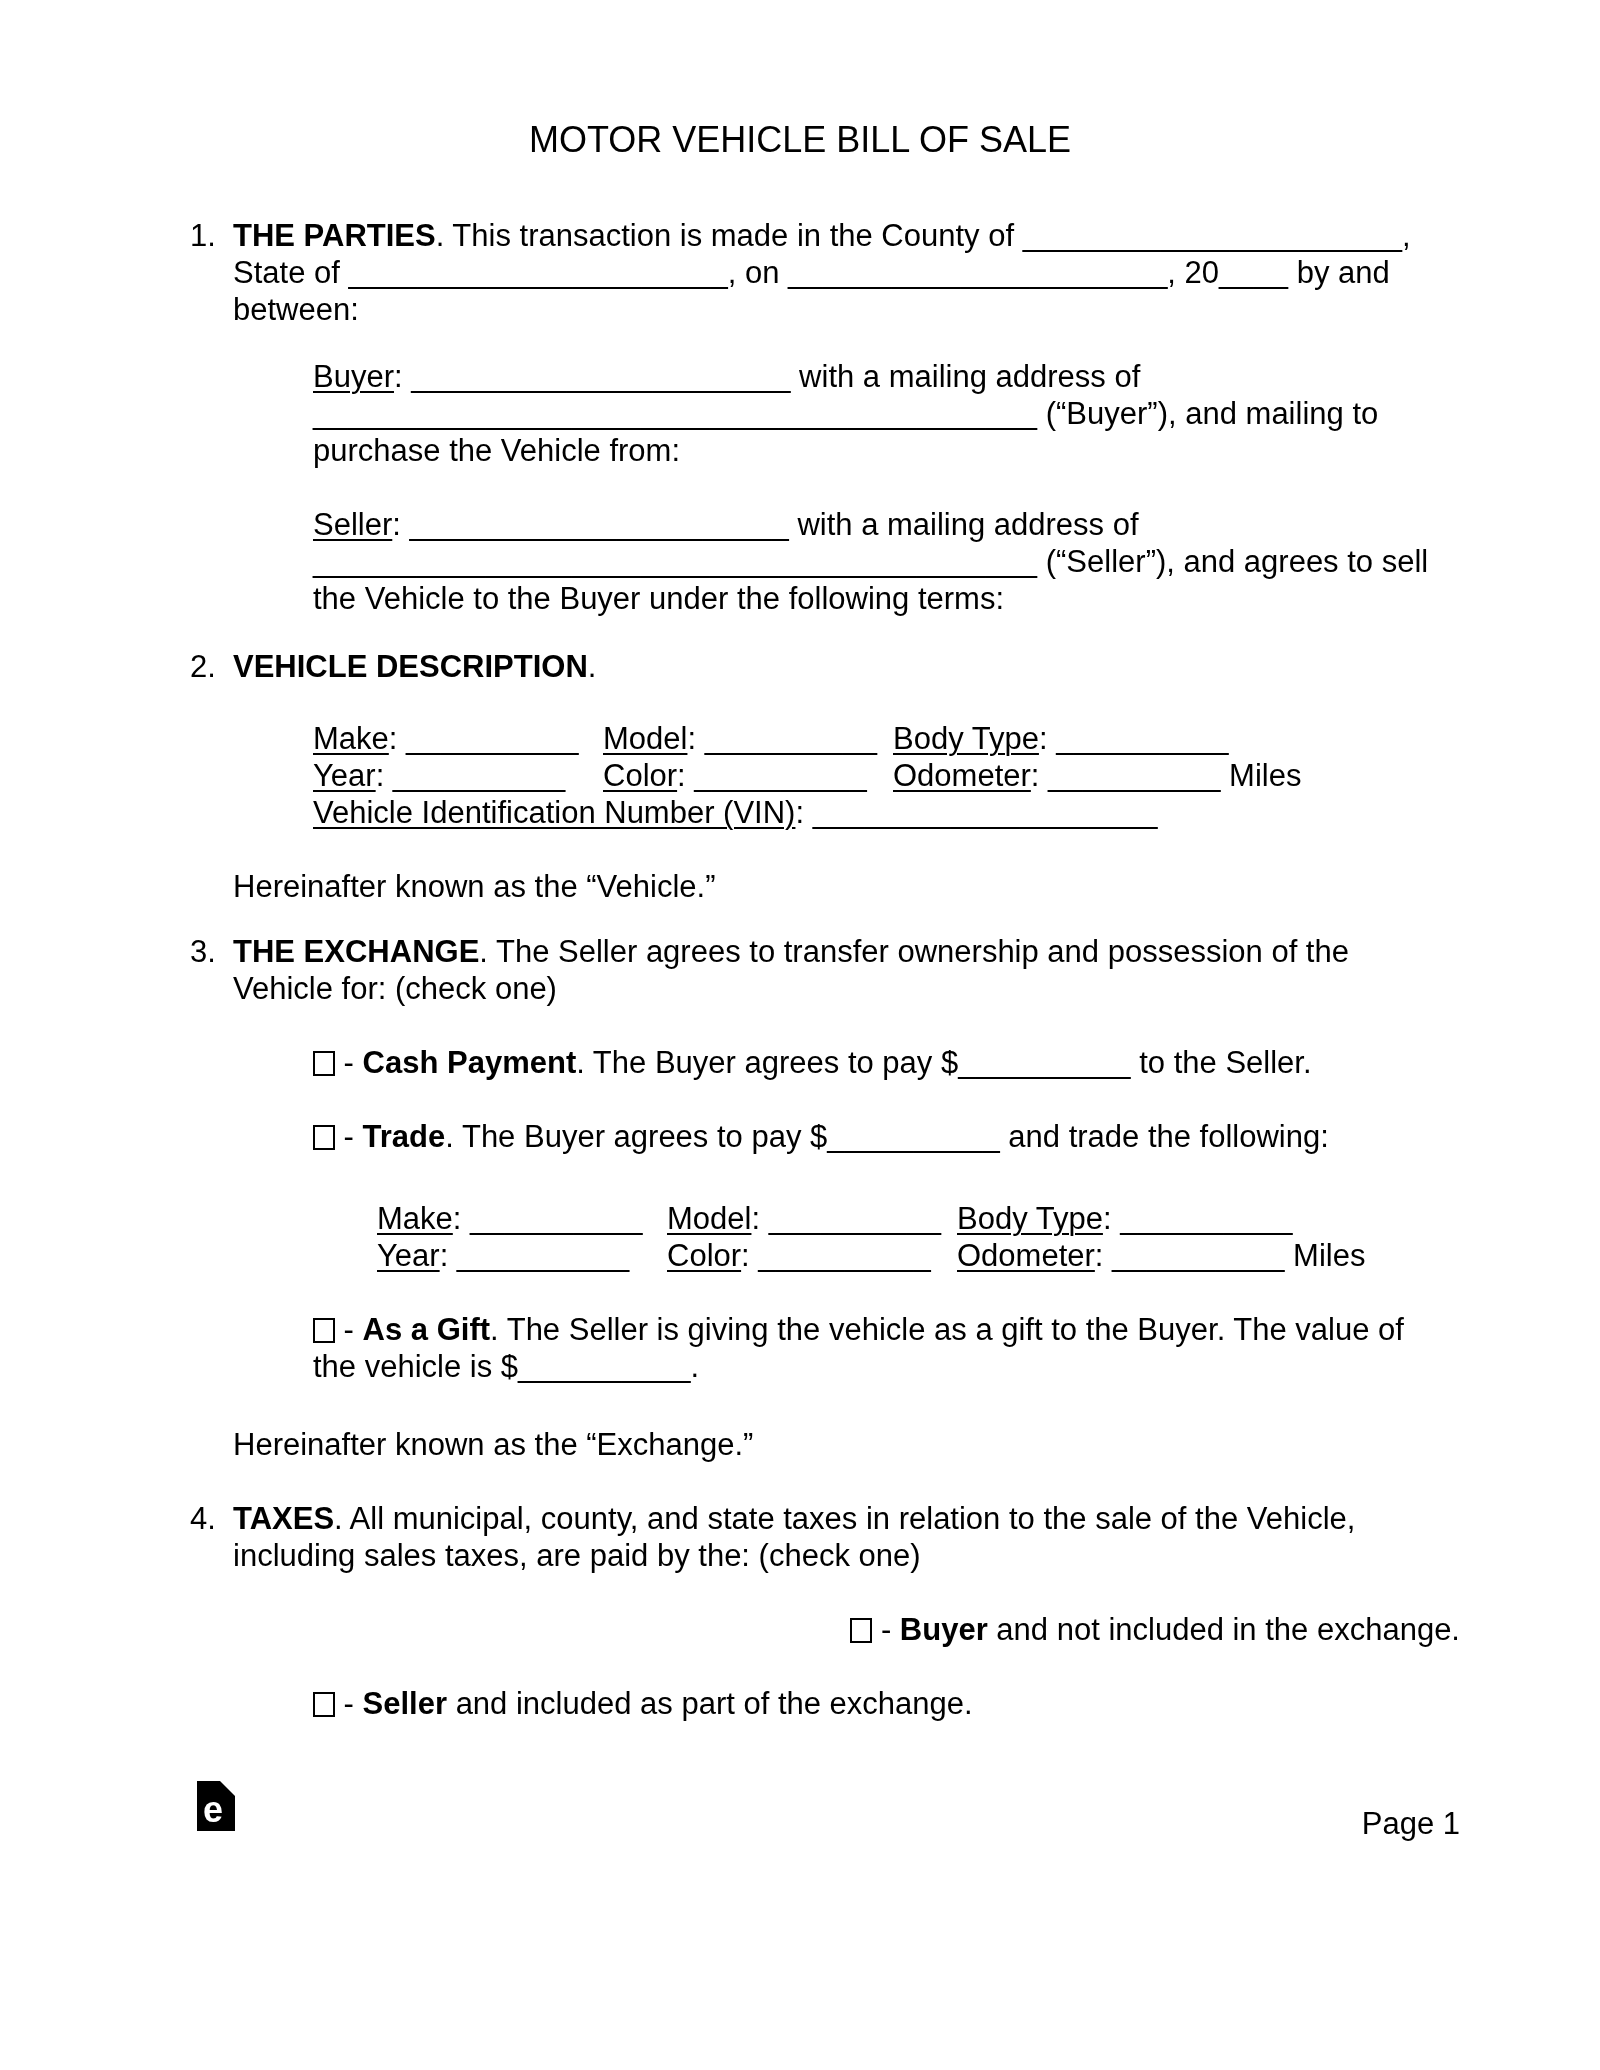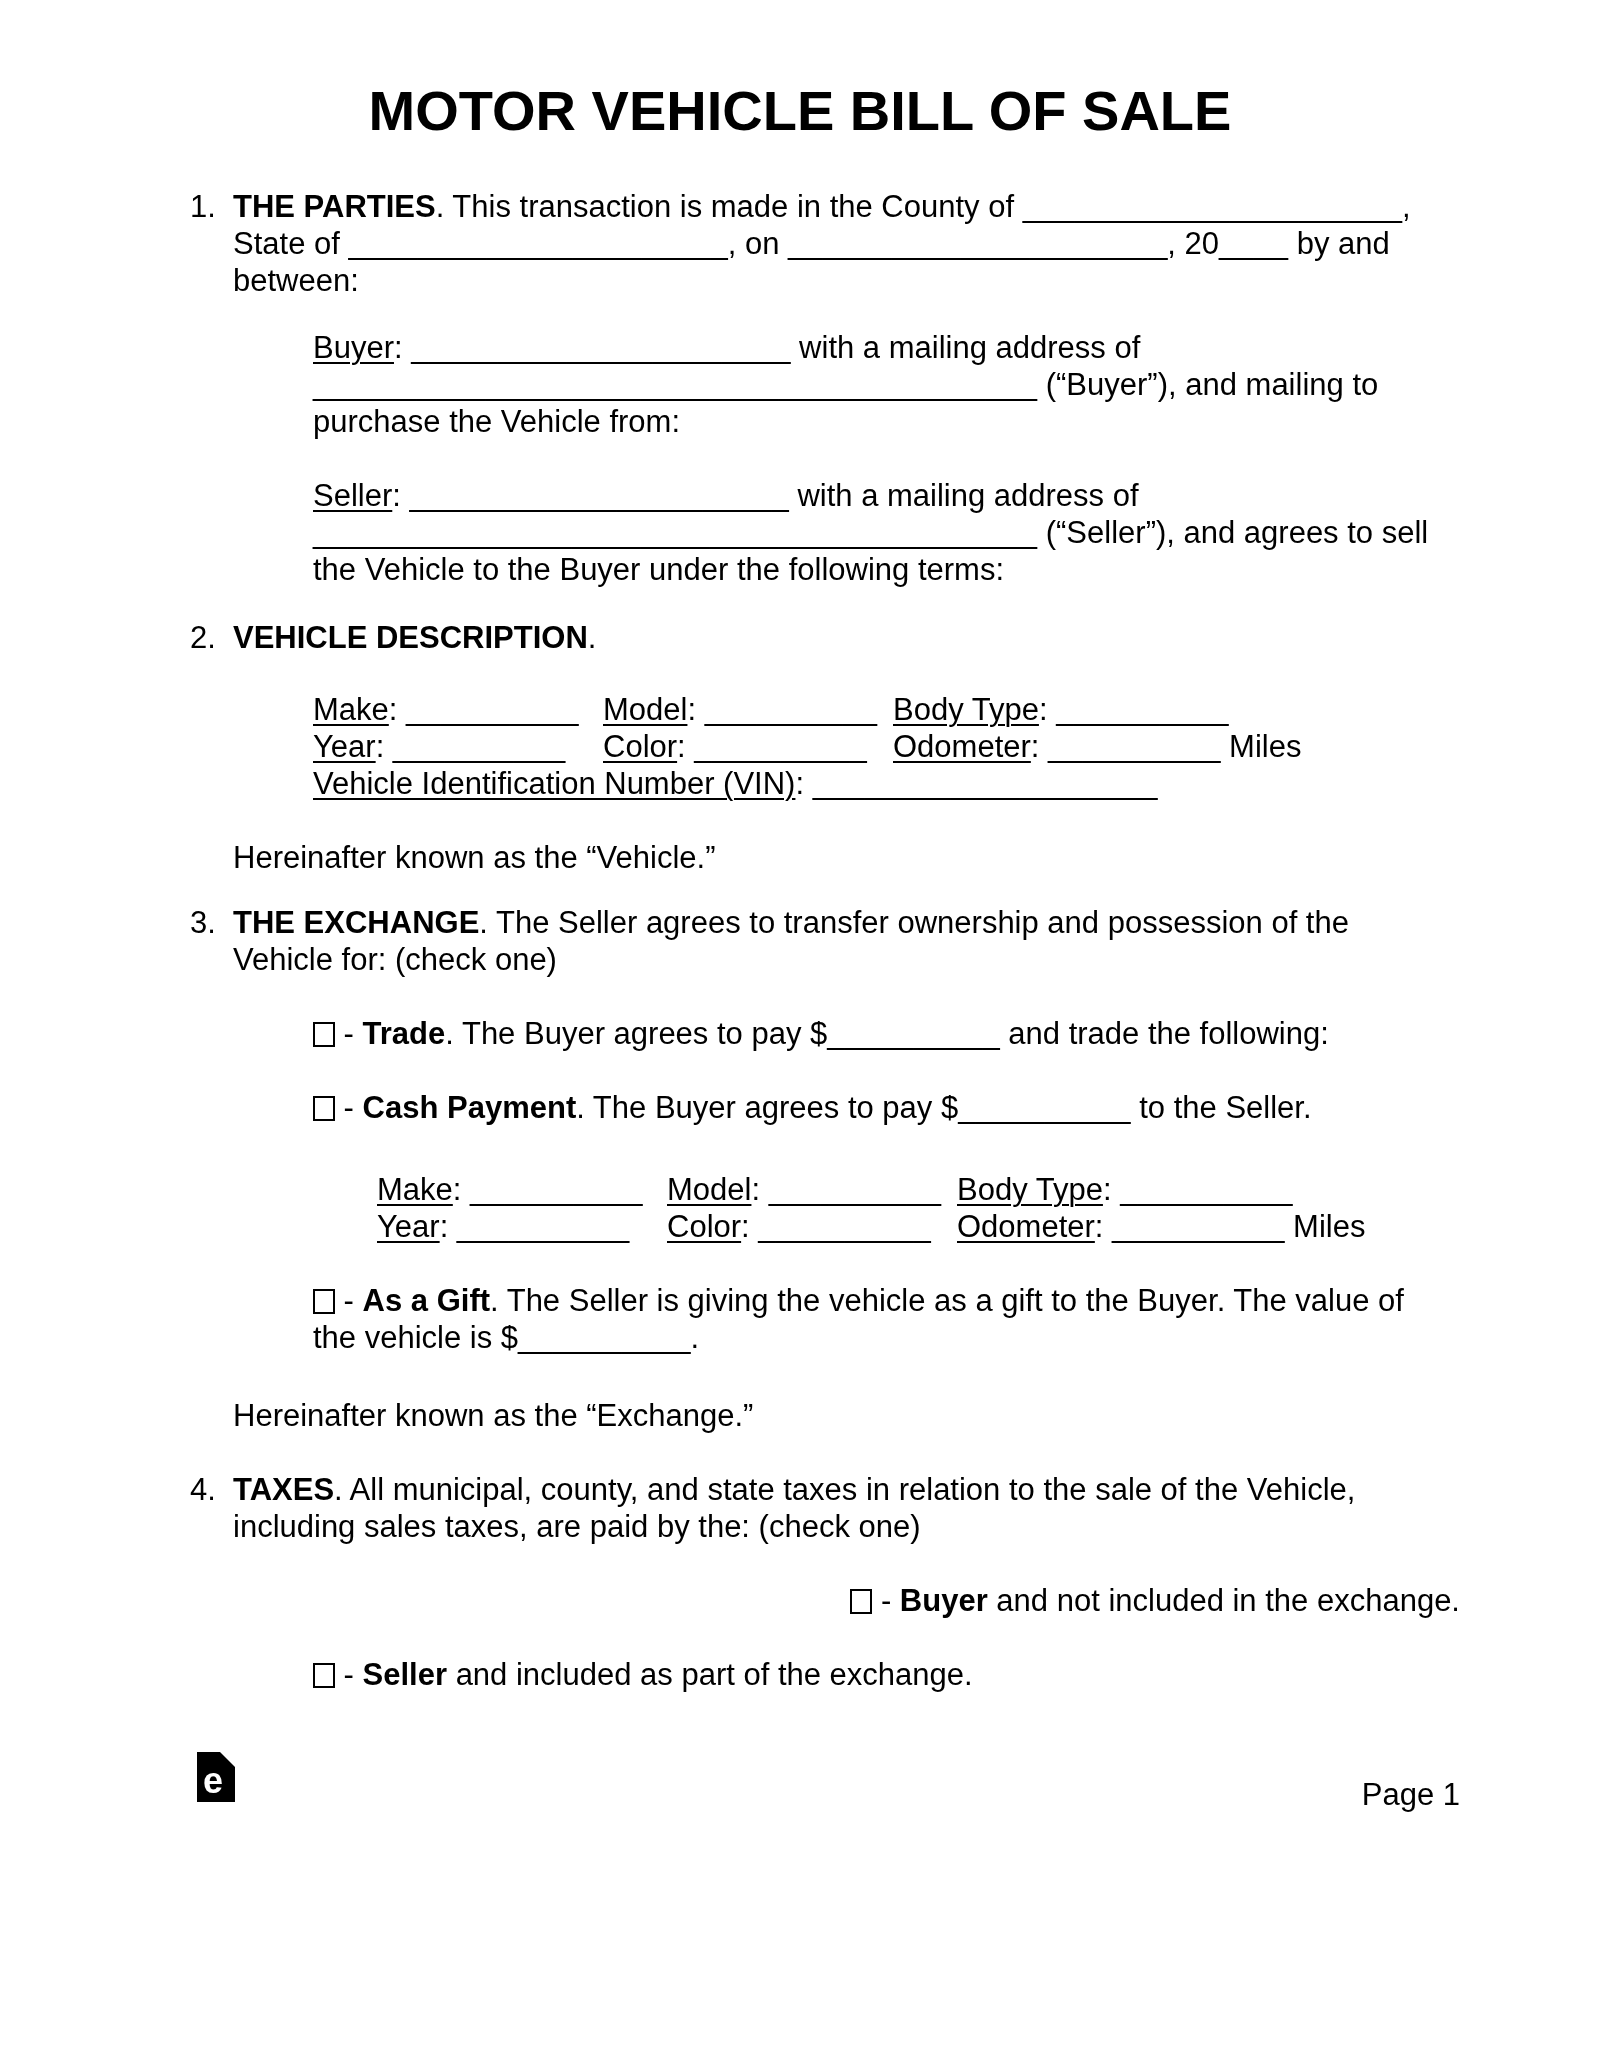--- a/index.html
+++ b/index.html
@@ -7,23 +7,23 @@
   .page {
     position:relative;
     width:1600px; height:2070px;
     background:#ffffff; color:#000000;
     font-family:"Liberation Sans", sans-serif;
     font-size:31px; line-height:37px;
     overflow:hidden;
   }
   .content { padding:0 140px 0 190px; }
   .title {
-    margin-top:83px; margin-left:-50px;
+    margin-top:112px; margin-left:-50px;
     text-align:center;
-    font-size:56px; line-height:56px; font-weight:bold;
+    font-size:36px; line-height:56px; font-weight:normal;
     white-space:pre;
   }
   .sec { position:relative; padding-left:43px; }
   .num { position:absolute; left:0; top:0; }
   .line { white-space:pre; }
   b { font-weight:bold; }
   .u { text-decoration:underline; text-decoration-thickness:2px; text-underline-offset:4px; }
   .indent1 { margin-left:80px; }
   .indent2 { margin-left:144px; }
   .vrow { display:flex; }
@@ -119,26 +119,26 @@
       </div>
 
       <div class="line mt-here1">Hereinafter known as the “Vehicle.”</div>
     </section>
 
     <section class="sec mt-sec3">
       <span class="num">3.</span>
       <div class="line"><b>THE EXCHANGE</b><span>. The Seller agrees to transfer ownership and possession of the</span></div>
       <div class="line">Vehicle for: (check one)</div>
 
+      <div class="indent1 mt-cash">
+        <div class="line"><span class="cb"></span><span> - </span><b>Cash Payment</b><span>. The Buyer agrees to pay $__________ to the Seller.</span></div>
+      </div>
+
       <div class="indent1 mt-trade">
         <div class="line"><span class="cb"></span><span> - </span><b>Trade</b><span>. The Buyer agrees to pay $__________ and trade the following:</span></div>
-      </div>
-
-      <div class="indent1 mt-cash">
-        <div class="line"><span class="cb"></span><span> - </span><b>Cash Payment</b><span>. The Buyer agrees to pay $__________ to the Seller.</span></div>
       </div>
 
       <div class="indent2 mt-ttable">
         <div class="vrow">
           <span class="vc1"><span class="u">Make</span><span>: __________</span></span>
           <span class="vc2"><span class="u">Model</span><span>: __________</span></span>
           <span class="vc3"><span class="u">Body Type</span><span>: __________</span></span>
         </div>
         <div class="vrow">
           <span class="vc1"><span class="u">Year</span><span>: __________</span></span>

